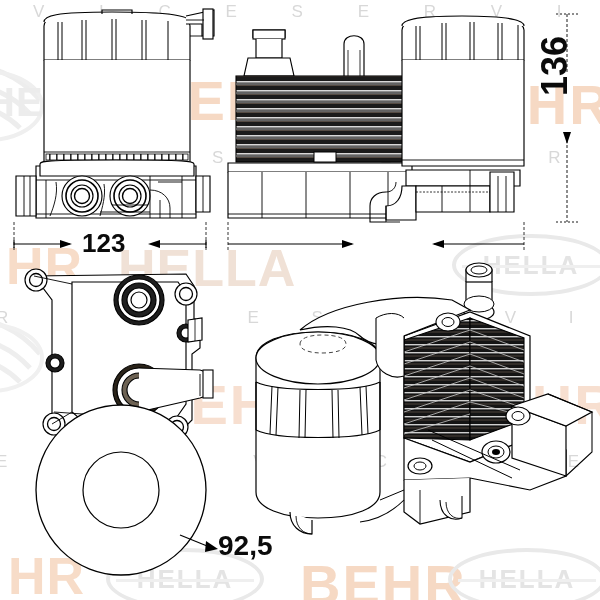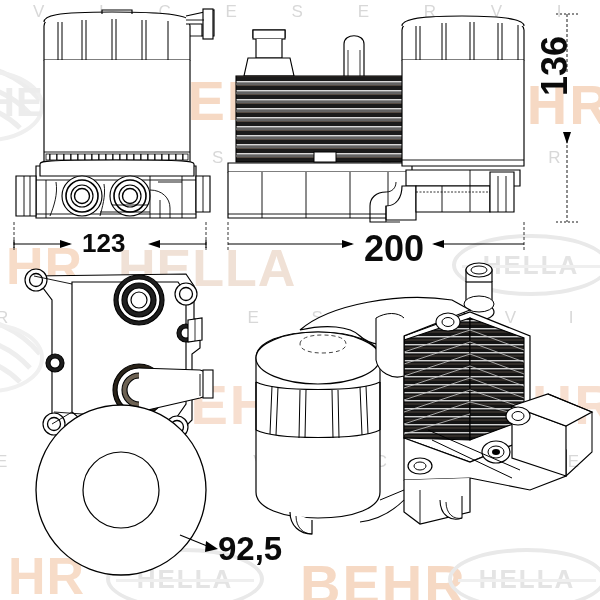--- a/index.html
+++ b/index.html
@@ -411,19 +411,18 @@
       <path d="M380 500 L404 490" stroke-width="1"></path>
       <path d="M360 522 C376 520 392 512 404 500" stroke-width="1.05"></path>
 
       <path d="M428 430 L520 470" stroke-width="1"></path>
       <path d="M432 440 L512 478" stroke-width="1"></path>
     </g>
   </svg>
 
   <div class="dimtxt" style="left:82px;top:228px;font-size:26px;">123</div>
 
-  <div class="dimtxt" style="left:364px;top:228px;font-size:36px;">200</div>
 
   <div class="dimtxt" style="left:534px;top:96px;font-size:36px;transform:rotate(-90deg);transform-origin:left top;">136</div>
 
-  <div class="dimtxt" style="left:218px;top:530px;font-size:33px;">92,5</div>
+  <div class="dimtxt" style="left:218px;top:530px;font-size:28px;">92,5</div>
 
 </div>
 
 </body></html>

